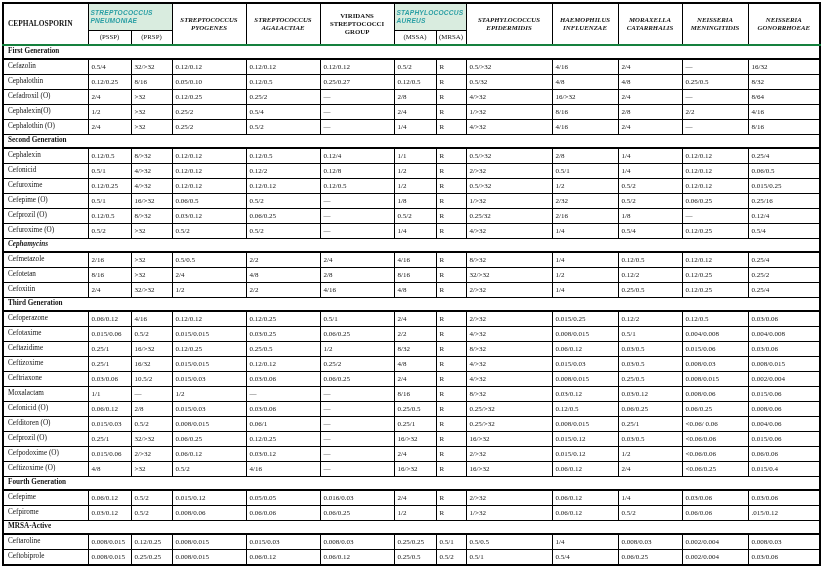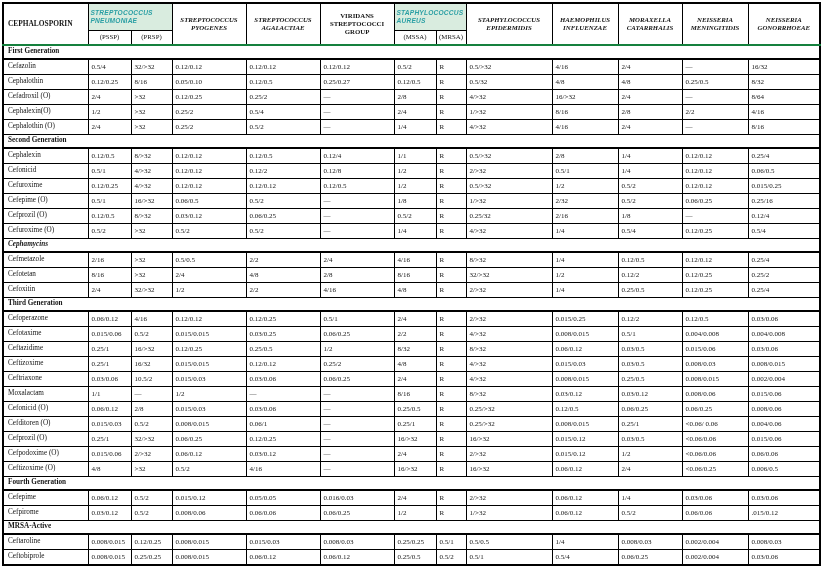--- a/index.html
+++ b/index.html
@@ -482,21 +482,21 @@
           <td>&gt;32</td>
           <td>0.5/2</td>
           <td>4/16</td>
           <td>—</td>
           <td>16/&gt;32</td>
           <td>R</td>
           <td>16/&gt;32</td>
           <td>0.06/0.12</td>
           <td>2/4</td>
           <td>&lt;0.06/0.25</td>
-          <td>0.006/0.5</td>
+          <td>0.015/0.4</td>
         </tr>
         <tr class="section-row">
           <td colspan="13">Fourth Generation</td>
         </tr>
         <tr>
           <td class="drug">Cefepime</td>
           <td>0.06/0.12</td>
           <td>0.5/2</td>
           <td>0.015/0.12</td>
           <td>0.05/0.05</td>

